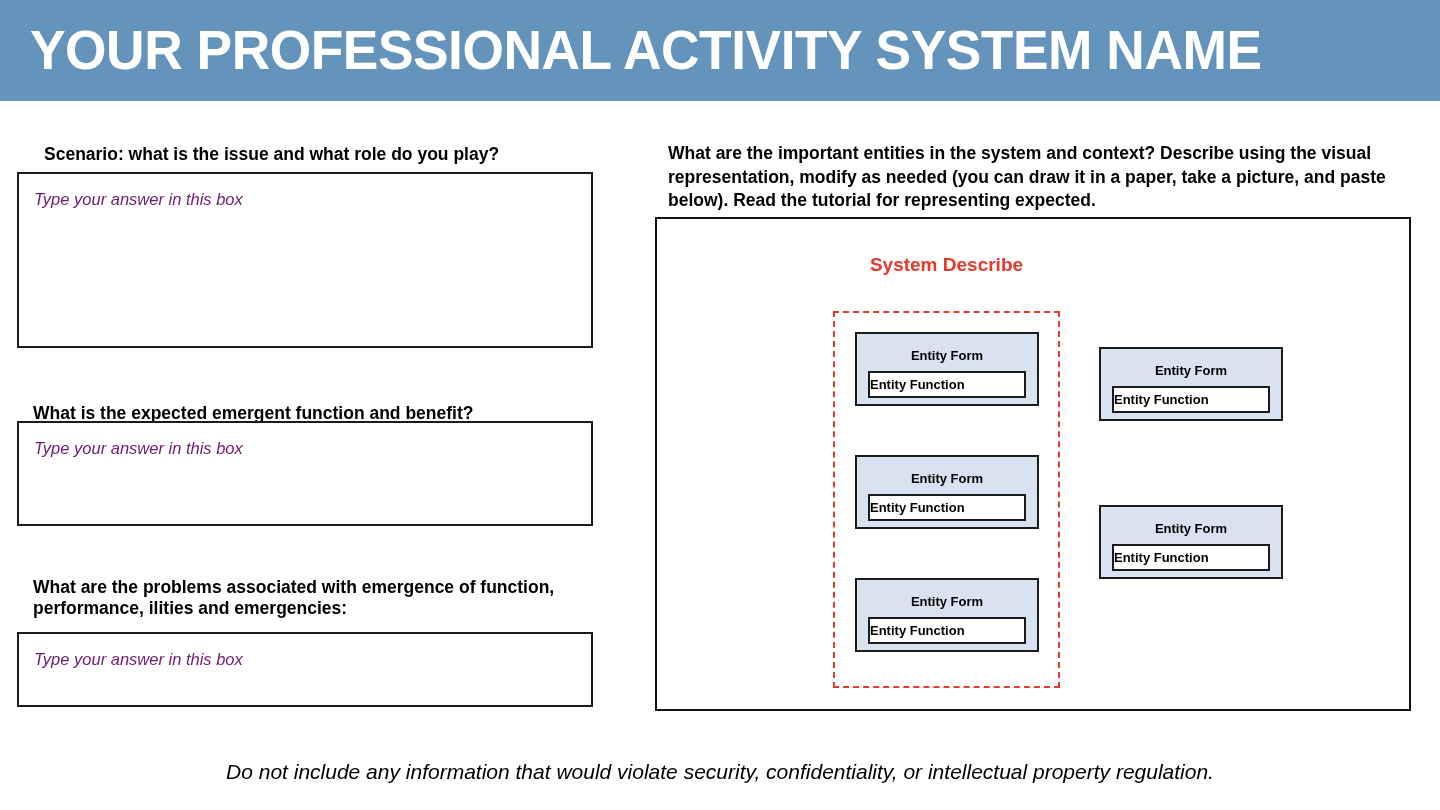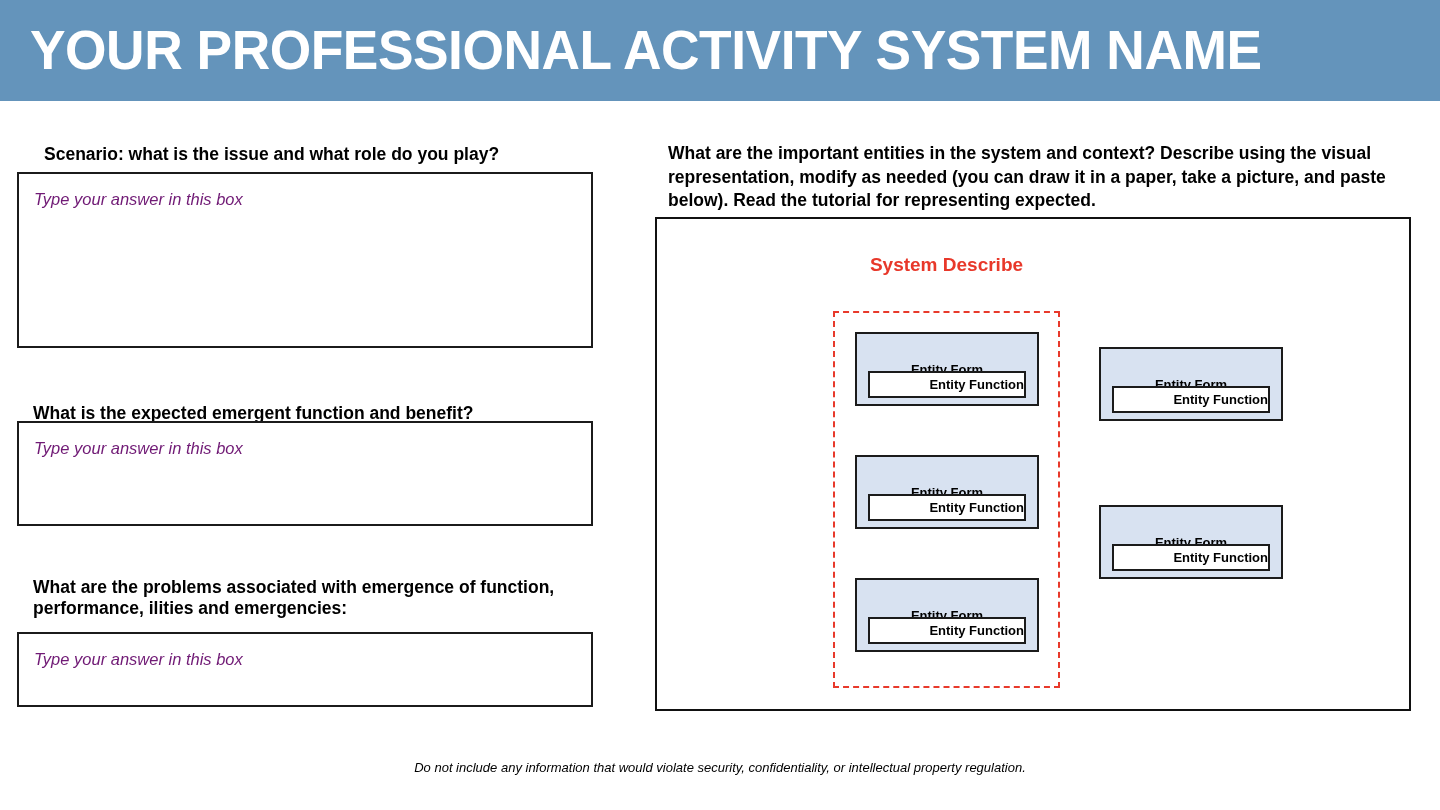--- a/index.html
+++ b/index.html
@@ -96,49 +96,49 @@
     border: 2px dashed #E8392B;
   }
 
   .entity-box {
     position: absolute;
     width: 184px; height: 74px;
     background: #D8E2F1;
     border: 2px solid #1b1b1b;
   }
   .entity-form-label {
-    margin-top: 28px;
+    margin-top: 14px;
     text-align: center;
     font-size: 13px;
     font-weight: bold;
   }
   .entity-function {
     position: absolute;
     left: 11px; right: 11px;
     top: 37px; height: 27px;
     background: #ffffff;
     border: 2px solid #1b1b1b;
-    text-align: right;
+    text-align: left;
     font-size: 13px;
     font-weight: bold;
     line-height: 23px;
   }
   #ent-in-0 { left: 855px; top: 332px; }
   #ent-in-1 { left: 855px; top: 455px; }
   #ent-in-2 { left: 855px; top: 578px; }
   #ent-out-0 { left: 1099px; top: 347px; }
   #ent-out-1 { left: 1099px; top: 505px; }
 
   
   .footer-note {
     position: absolute;
     left: 0; top: 760px;
     width: 1440px;
     text-align: center;
-    font-size: 13px;
+    font-size: 21px;
     font-style: italic;
     color: #000000;
   }
 </style>
 </head>
 <body>
 
 <div class="header">
   <div class="header-title">YOUR PROFESSIONAL ACTIVITY SYSTEM NAME</div>
 </div>

